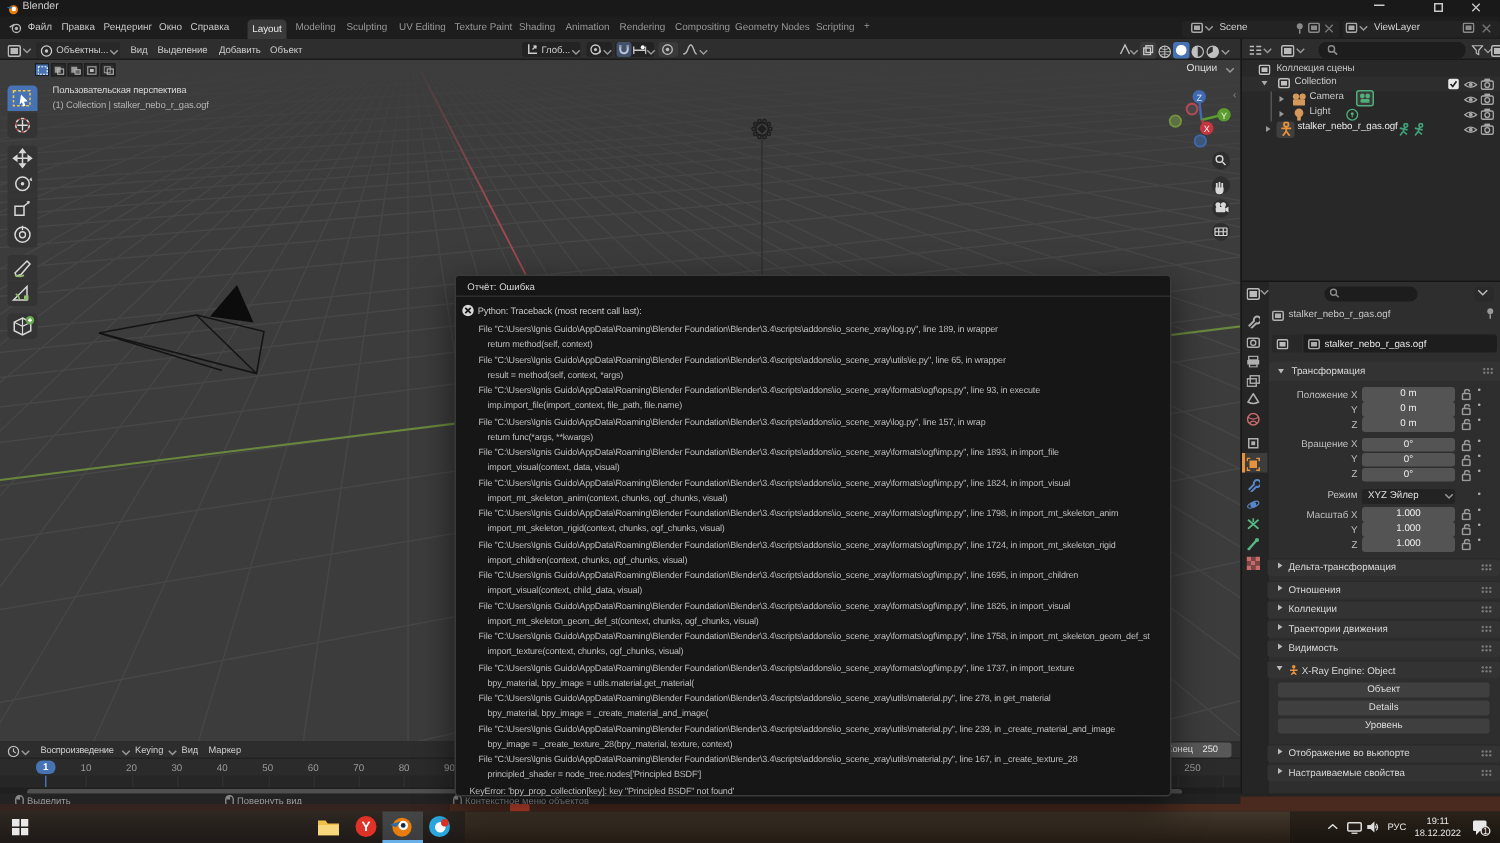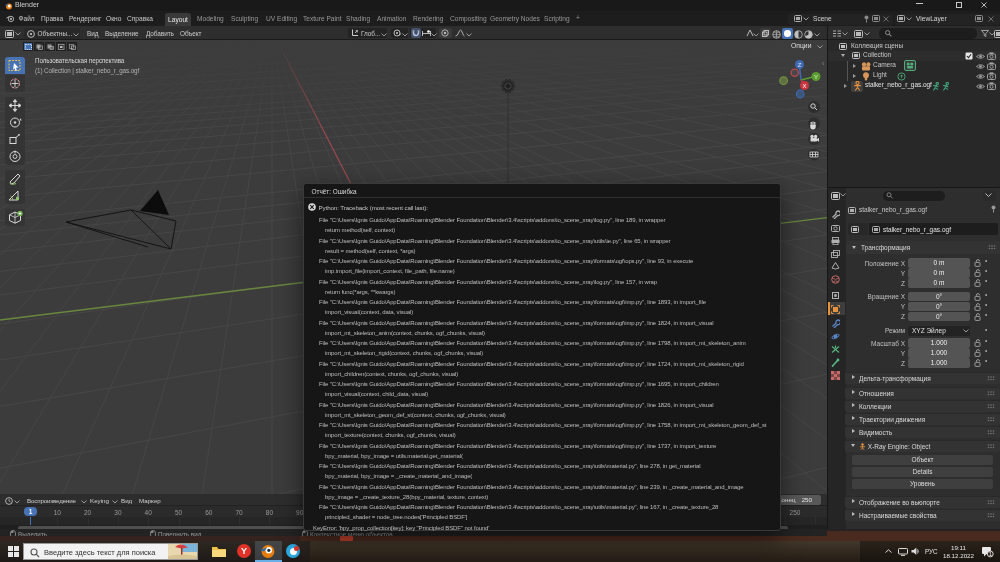--- a/index.html
+++ b/index.html
@@ -966,36 +966,20 @@
   <div class="abs" style="left:0;top:0;width:310px;height:21px;background:rgba(26,24,25,0.5);"></div>
   <div class="abs" style="left:860px;top:0;width:140px;height:21px;background:rgba(14,10,8,0.45);"></div>
   <svg class="abs" style="left:8px;top:5px" width="11" height="11">
       <g fill="#e8e8e8">
     <rect x="0" y="0" width="5" height="5"></rect>
         <rect x="6" y="0" width="5" height="5"></rect>
     <rect x="0" y="6" width="5" height="5"></rect>
         <rect x="6" y="6" width="5" height="5"></rect>
       </g>
     </svg>
-  <div class="abs" style="left:23px;top:2.5px;width:175px;height:17px;background:#f2f2f2;border:1px solid #999;">
-    <svg class="abs" style="left:6px;top:4px" width="10" height="10">
-        <circle cx="4" cy="4" r="3" fill="none" stroke="#555" stroke-width="1.1"></circle>
-        <line x1="6.2" y1="6.2" x2="9" y2="9" stroke="#555" stroke-width="1.2"></line>
-      </svg>
-    <span class="abs" style="left:20px;top:4px;color:#333;font-size:7.5px;">Введите здесь текст для поиска</span>
-    <span class="abs" style="left:144px;top:0;width:29px;height:15px;overflow:hidden;">
-      <svg width="29" height="15">
-          <rect width="29" height="15" fill="#e8d8b0"></rect>
-          <rect x="14" width="15" height="8" fill="#7ab4d8"></rect>
-          <path d="M7,3 Q13,-2 20,3.5 L13,4.5 Z" fill="#d64040"></path>
-          <rect x="13" y="3.5" width="1.5" height="9" fill="#a03030"></rect>
-          <path d="M0,12 Q14,9 29,12 L29,15 L0,15 Z" fill="#d8c494"></path>
-        </svg>
-    </span>
-  </div>
   <svg class="abs" style="left:212px;top:5px" width="14" height="11">
       <path d="M0,1 h5 l1.5,2 H14 v8 H0 Z" fill="#f0c04a"></path>
       <path d="M0,4 h14 v7 H0 Z" fill="#f7d87c"></path>
     </svg>
   <div class="abs" style="left:237px;top:3px;width:14px;height:14px;border-radius:50%;background:#e03226;color:#fff;font-size:9px;text-align:center;line-height:14px;font-weight:bold;">Y</div>
   <div class="abs" style="left:255px;top:0;width:27px;height:21px;background:rgba(130,150,170,0.28);border-bottom:2px solid #6ab0e8;"></div>
   <svg class="abs" style="left:260px;top:3px" width="16" height="15" viewBox="0 0 20 18">
     <circle cx="10" cy="9" r="8" fill="#e87d0d"></circle>
       <circle cx="11" cy="7.5" r="4" fill="#fff"></circle>
       <circle cx="11" cy="7.5" r="2" fill="#1a2a40"></circle>

